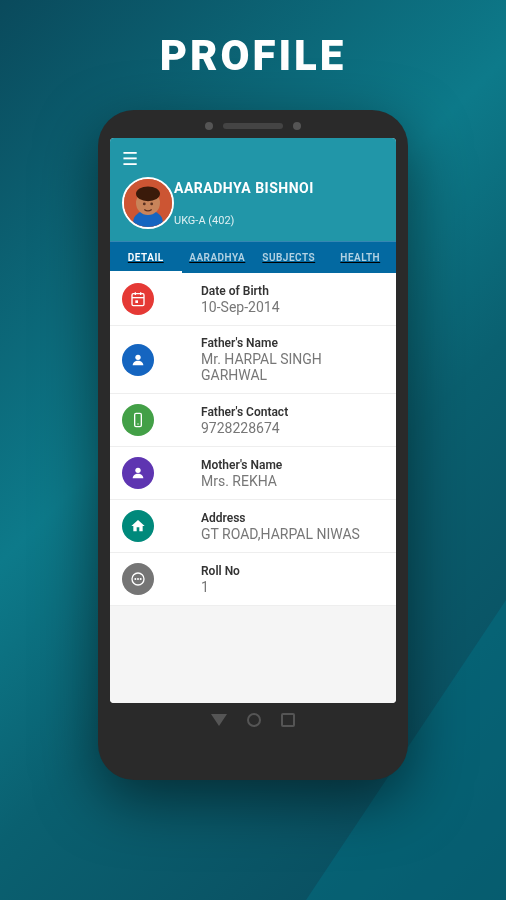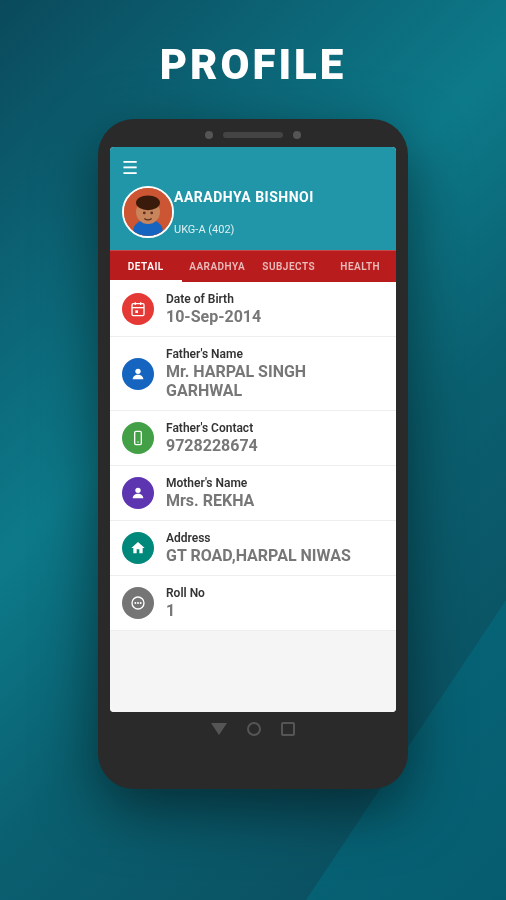--- a/index.html
+++ b/index.html
@@ -24,21 +24,21 @@
       height: 300px;
       background: rgba(0,120,140,0.4);
       clip-path: polygon(100% 0, 100% 100%, 0 100%);
     }
 
     .page-title {
       color: white;
       font-size: 42px;
       font-weight: 900;
       letter-spacing: 3px;
-      margin-top: 40px;
+      margin-top: 31px;
       margin-bottom: 30px;
       text-align: center;
       z-index: 10;
     }
 
     
     .phone-frame {
       width: 310px;
       height: 670px;
       background: #2a2a2a;
@@ -121,23 +121,24 @@
     }
 
     .student-class {
       color: rgba(255,255,255,0.85);
       font-size: 11px;
       margin-top: 18px;
     }
 
     
     .tab-bar {
-      background: #b91c1c;
+      background: #0369a1;
       display: flex;
       border-top: 1px solid rgba(255,255,255,0.2);
+      text-decoration: underline;
     }
 
     .tab-item {
       flex: 1;
       text-align: center;
       padding: 10px 2px;
       color: rgba(255,255,255,0.7);
       font-size: 10px;
       font-weight: 600;
       letter-spacing: 0.5px;
@@ -192,33 +193,33 @@
     .icon-green { background: #43a047; }
     .icon-indigo { background: #5e35b1; }
     .icon-purple { background: #7b1fa2; }
     .icon-teal { background: #00897b; }
     .icon-gray { background: #757575; }
     .icon-cyan { background: #0097a7; }
 
     .row-text {
       display: flex;
       flex-direction: column;
+      margin-left: 35px;
     }
 
     .row-label {
       font-size: 12px;
       font-weight: 600;
       color: #333;
     }
 
     .row-value {
-      font-size: 16px;
+      font-size: 14px;
       color: #777;
       margin-top: 1px;
-      font-weight: bold;
     }
 
     
     .phone-bottom {
       display: flex;
       justify-content: center;
       align-items: center;
       padding: 10px 0 6px;
       gap: 20px;
     }

